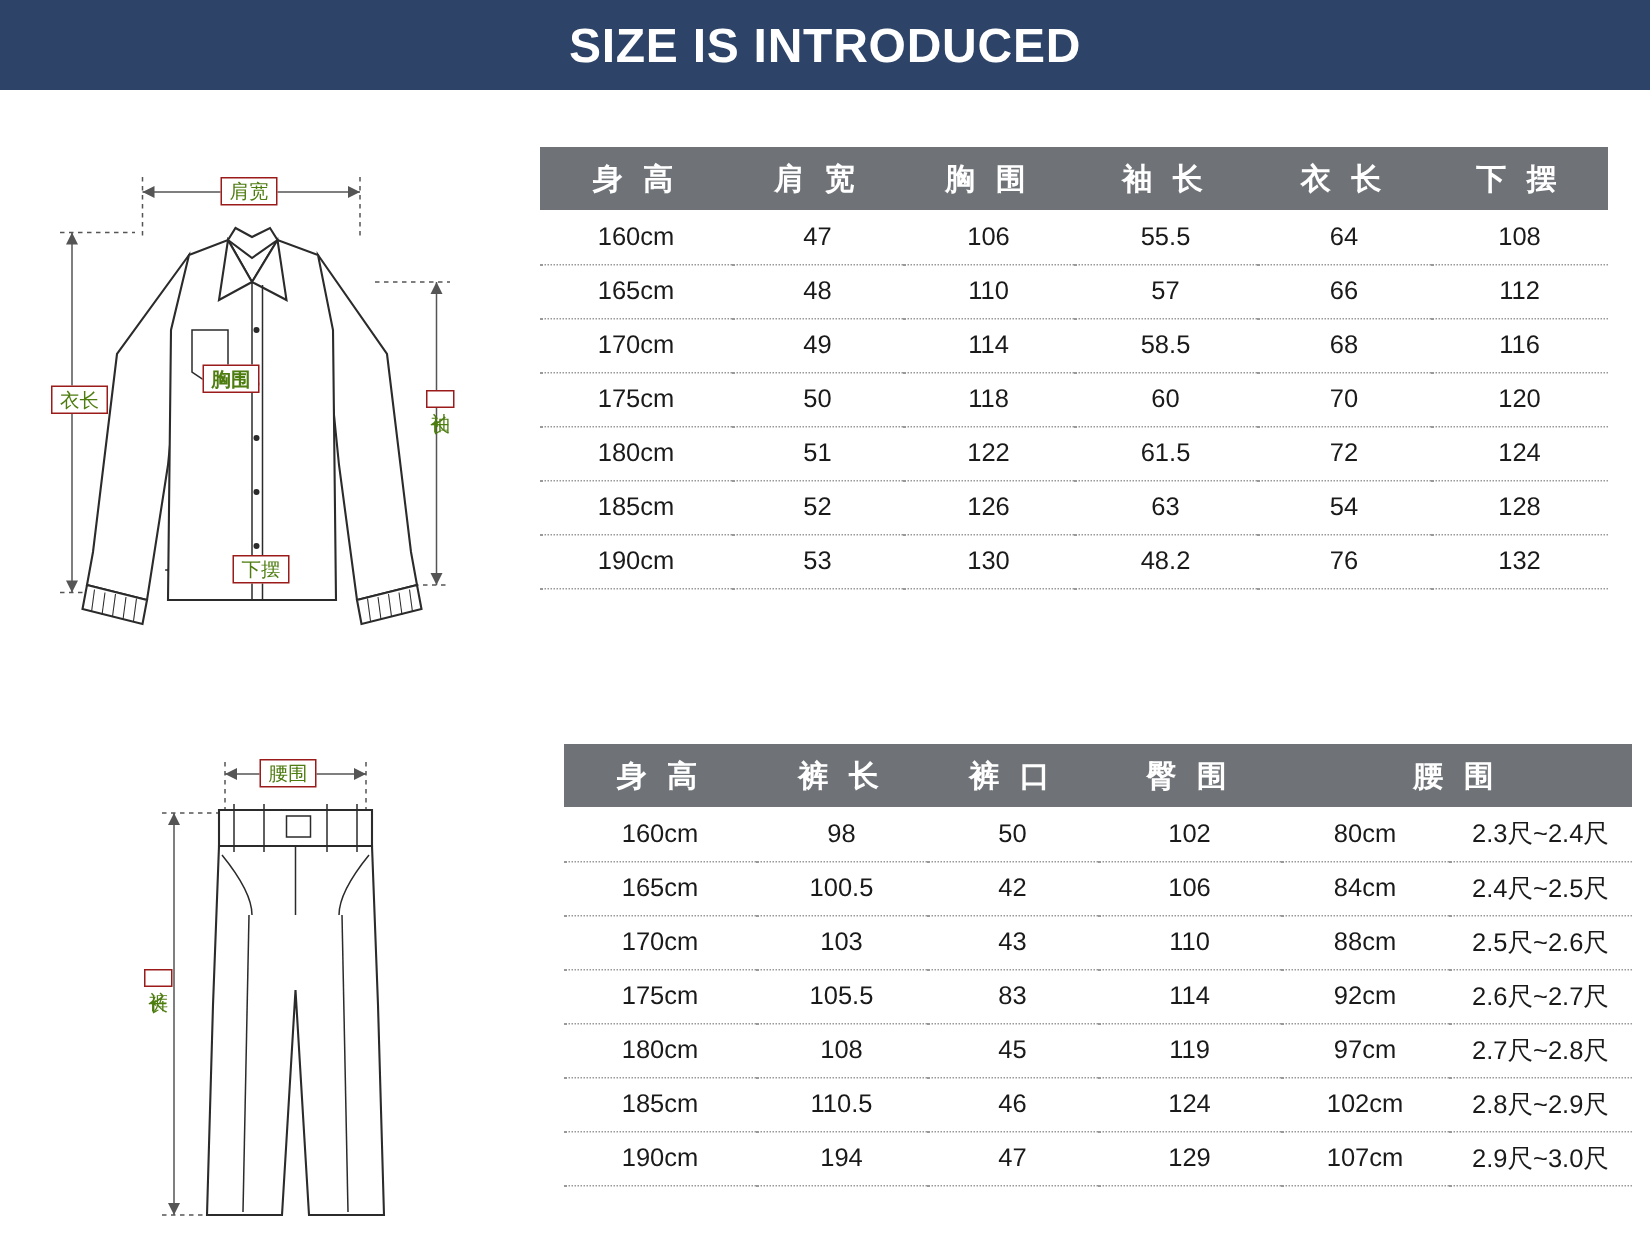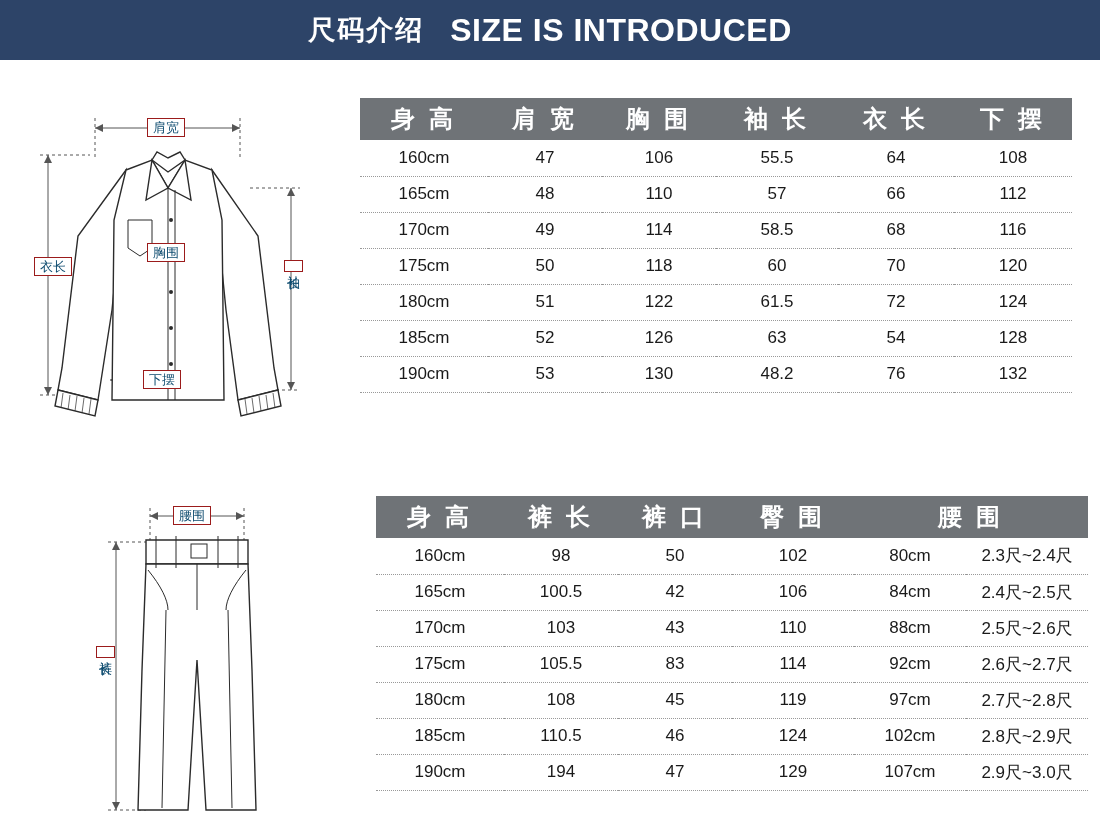--- a/index.html
+++ b/index.html
@@ -61,66 +61,64 @@
     position: absolute;
     border-collapse: collapse;
     table-layout: fixed;
   }
   #table-shirt { left: 20px; top: 38px; width: 712px; }
   #table-pants { left: 20px; top: 36px; width: 712px; }
 
   table.size-table thead th {
     background: #6f7377;
     color: #ffffff;
-    font-size: 24px;
+    font-size: 20px;
     font-weight: bold;
     letter-spacing: 4px;
     height: 42px;
     text-align: center;
     border: none;
-    font-family: Liberation Serif, serif;
   }
   table.size-table tbody td {
     height: 36px;
     text-align: center;
     font-size: 17px;
     color: #1a1a1a;
     border-bottom: 1px dotted #999999;
     background: #ffffff;
   }
   table.size-table tbody tr:last-child td {
     border-bottom: 1px dotted #999999;
   }
 
   
   .lbl {
     position: absolute;
     background: #ffffff;
     border: 1px solid #9b1b1b;
-    color: #0c4a6e;
+    color: #4d7c0f;
     font-size: 13px;
     padding: 1px 5px;
     white-space: nowrap;
     line-height: 15px;
   }
   .lbl.vert {
     writing-mode: vertical-rl;
     text-orientation: upright;
     letter-spacing: 1px;
     padding: 4px 1px;
   }
   svg { display: block; }
 </style>
 </head>
 <body>
 
 <div id="page">
 
   <div class="header">
-    <span class="cn">尺码介绍</span>
     <span class="en">SIZE IS INTRODUCED</span>
   </div>
 
   <div class="section" id="section-top">
 
     <div class="figure-col">
       <svg width="340" height="400" viewBox="0 0 340 400">
 
         <g stroke="#555" stroke-width="1" fill="none">
 
@@ -191,22 +189,22 @@
           <line x1="266" y1="335" x2="268" y2="350"></line>
           <line x1="259" y1="336" x2="261" y2="351"></line>
           <line x1="252" y1="338" x2="254" y2="353"></line>
           <line x1="245" y1="339" x2="247" y2="354"></line>
         </g>
 
         <path d="M128,160 L152,160 L152,188 L140,196 L128,188 Z" fill="none" stroke="#2b2b2b" stroke-width="1"></path>
       </svg>
 
       <div class="lbl" style="left:147px; top:58px;">肩宽</div>
-      <div class="lbl" style="left:147px; top:183px;">胸围</div>
-      <div class="lbl" style="left:143px; top:310px;">下摆</div>
+      <div class="lbl" style="left:135px; top:183px;font-weight:bold;">胸围</div>
+      <div class="lbl" style="left:155px; top:310px;">下摆</div>
       <div class="lbl" style="left:34px; top:197px;">衣长</div>
       <div class="lbl vert" style="left:284px; top:200px;">袖长</div>
     </div>
 
     <div class="table-col">
       <table class="size-table" id="table-shirt">
         <colgroup>
           <col style="width:128px">
             <col style="width:114px">
             <col style="width:114px">

